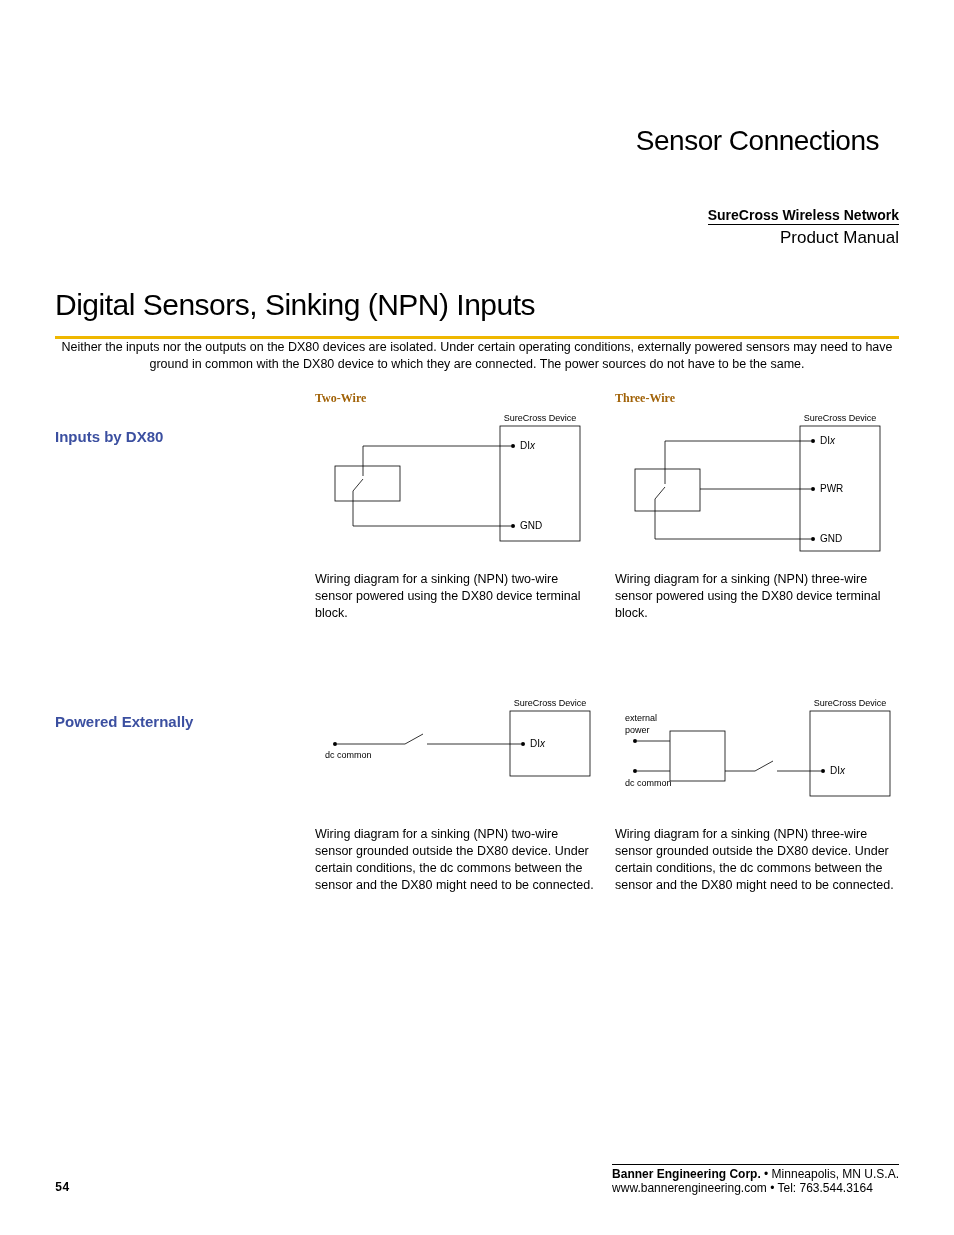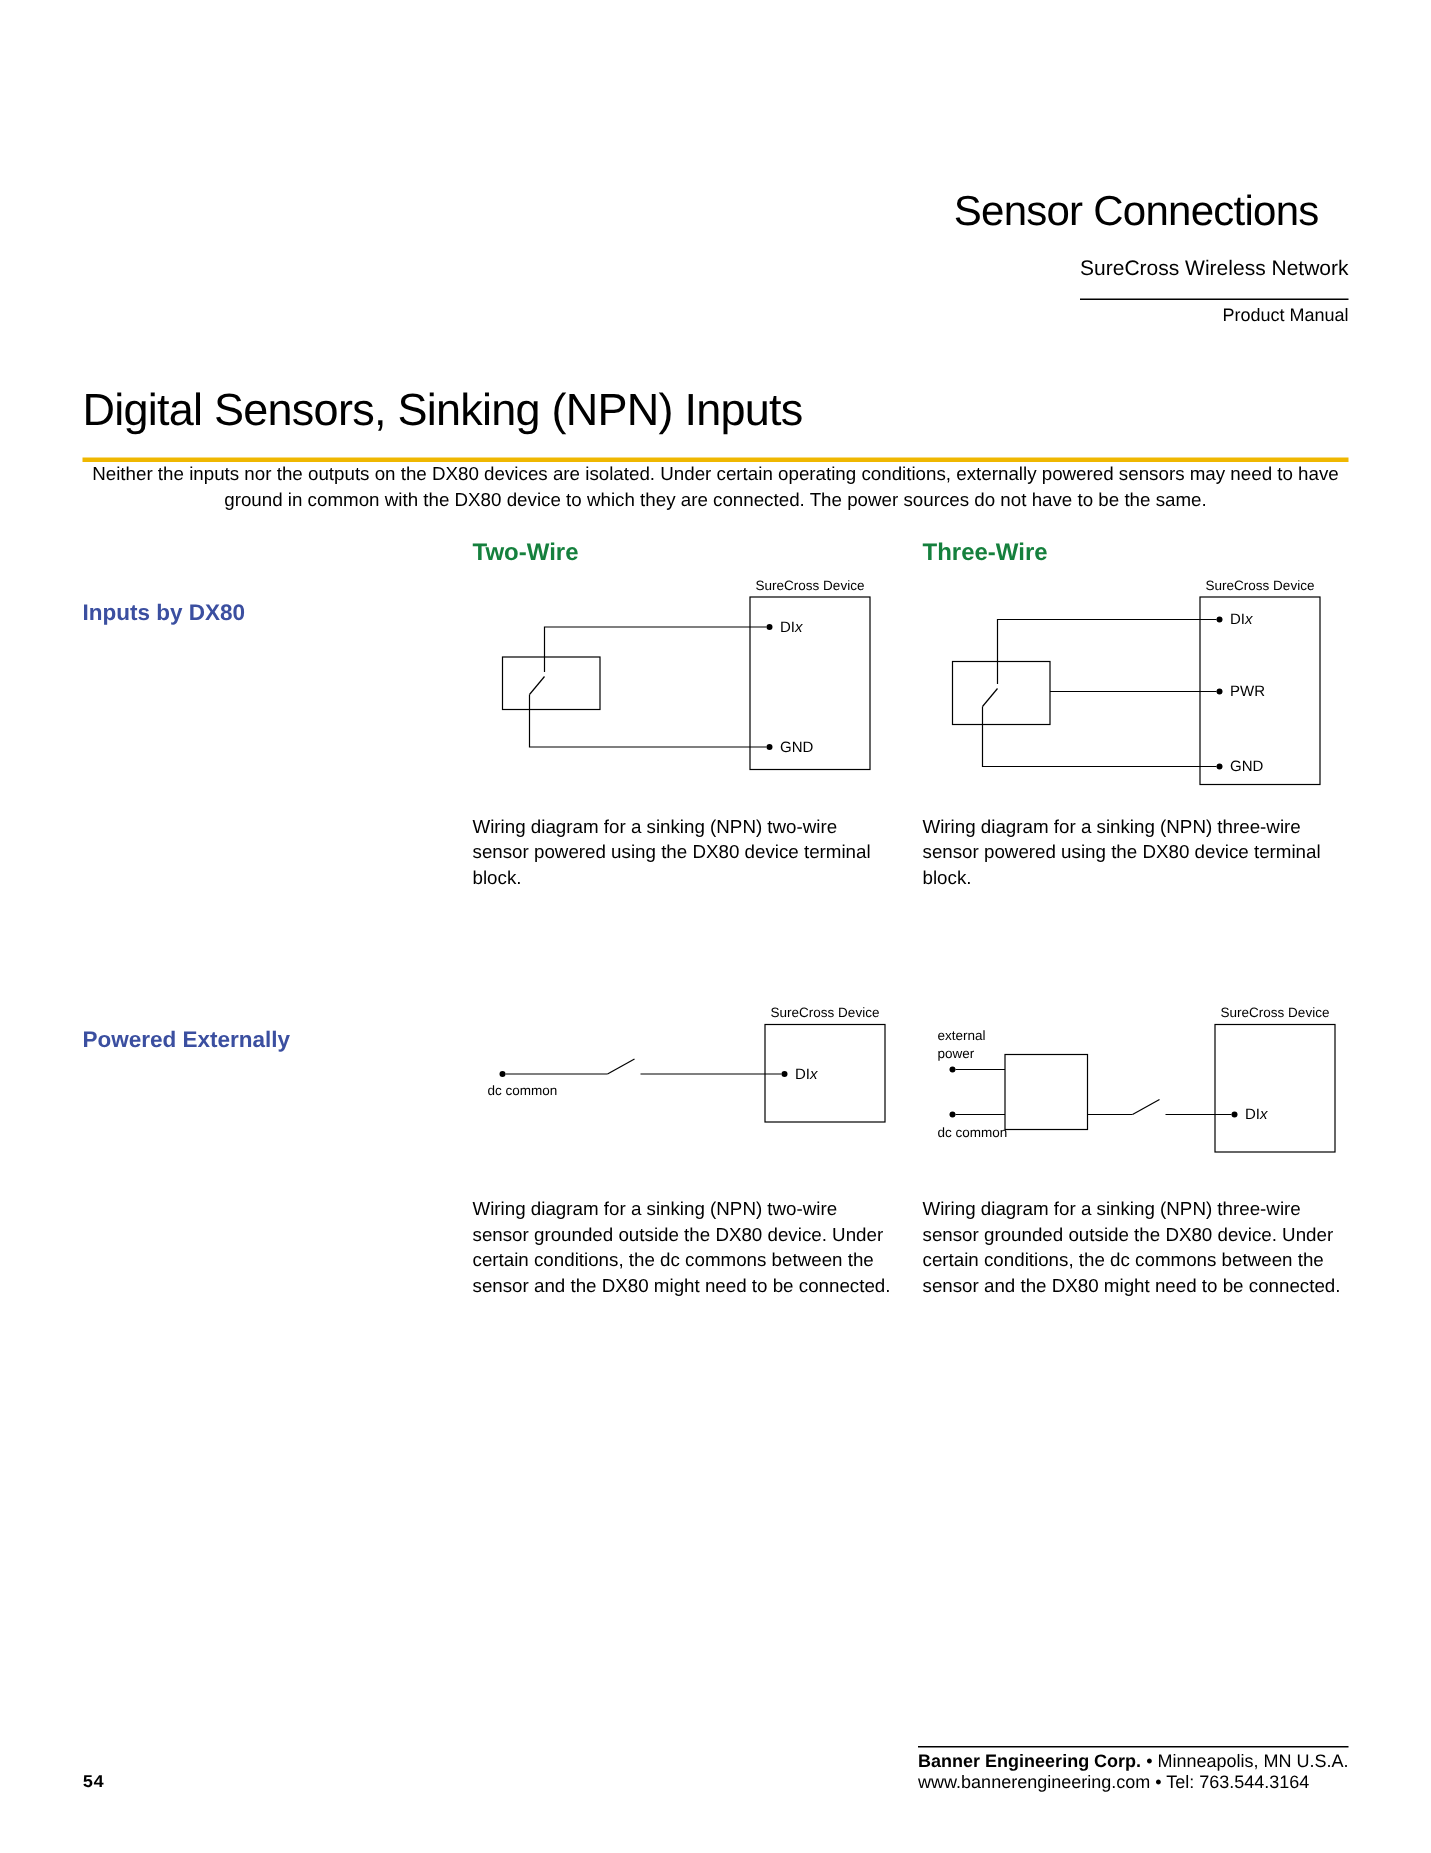--- a/index.html
+++ b/index.html
@@ -39,28 +39,29 @@
     border-top: 0.5px solid #000;
     height: 0;
     margin-right: 10px;
     margin-bottom: 12px;
   }
   .header-right {
     text-align: right;
     white-space: nowrap;
   }
   .product-line {
-    font-weight: normal;
+    font-weight: bold;
     font-size: 14px;
     border-bottom: 0.5px solid #000;
     display: block;
-    padding-bottom: 13px;
+    padding-bottom: 1px;
+    margin-top: 37px;
   }
   .product-manual {
-    font-size: 12px;
+    font-size: 17px;
     margin-top: 3px;
     display: block;
   }
   .main-heading {
     font-size: 30px;
     font-weight: normal;
     font-family: "Helvetica Neue", Arial, sans-serif;
     letter-spacing: -0.5px;
     margin-top: 40px;
     padding-bottom: 14px;
@@ -77,24 +78,24 @@
   .mid-col { width: 280px; flex-shrink:0; margin-right: 20px; }
   .right-col { width: 280px; flex-shrink:0; }
   .side-heading {
     color: #3b4fa0;
     font-weight: bold;
     font-size: 15px;
     font-family: "Helvetica Neue", Arial, sans-serif;
     margin-top: 22px;
   }
   .col-heading {
-    color: #15803d;
+    color: #a16207;
     font-weight: bold;
-    font-size: 16px;
-    font-family: Liberation Sans, sans-serif;
+    font-size: 12px;
+    font-family: Liberation Serif, serif;
   }
   .diagram-box {
     position: relative;
     height: 150px;
     margin-top: 5px;
   }
   .caption {
     font-size: 12.5px;
     line-height: 1.35;
     margin-top: 10px;

